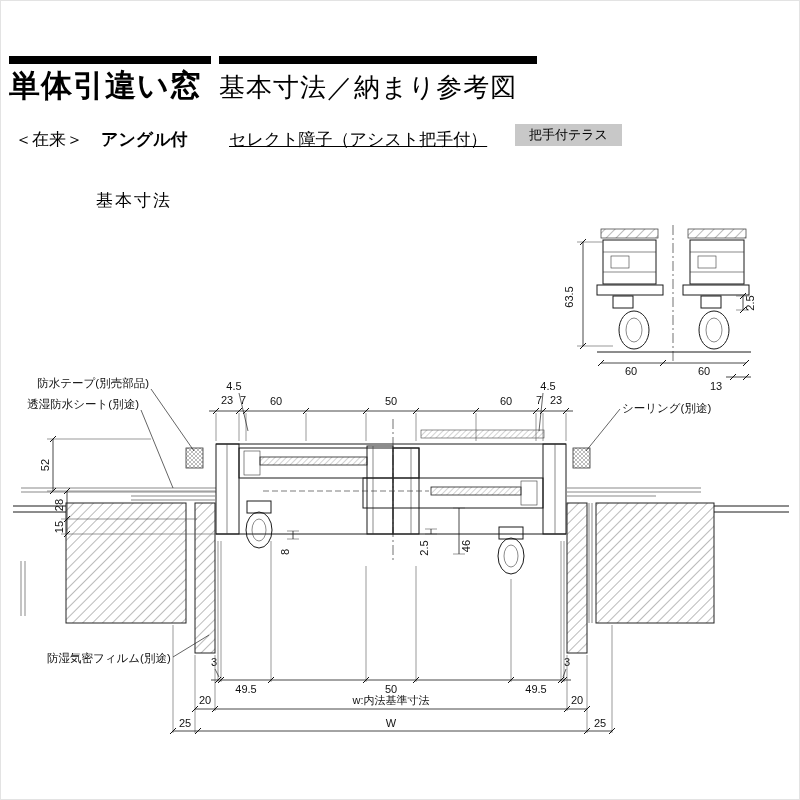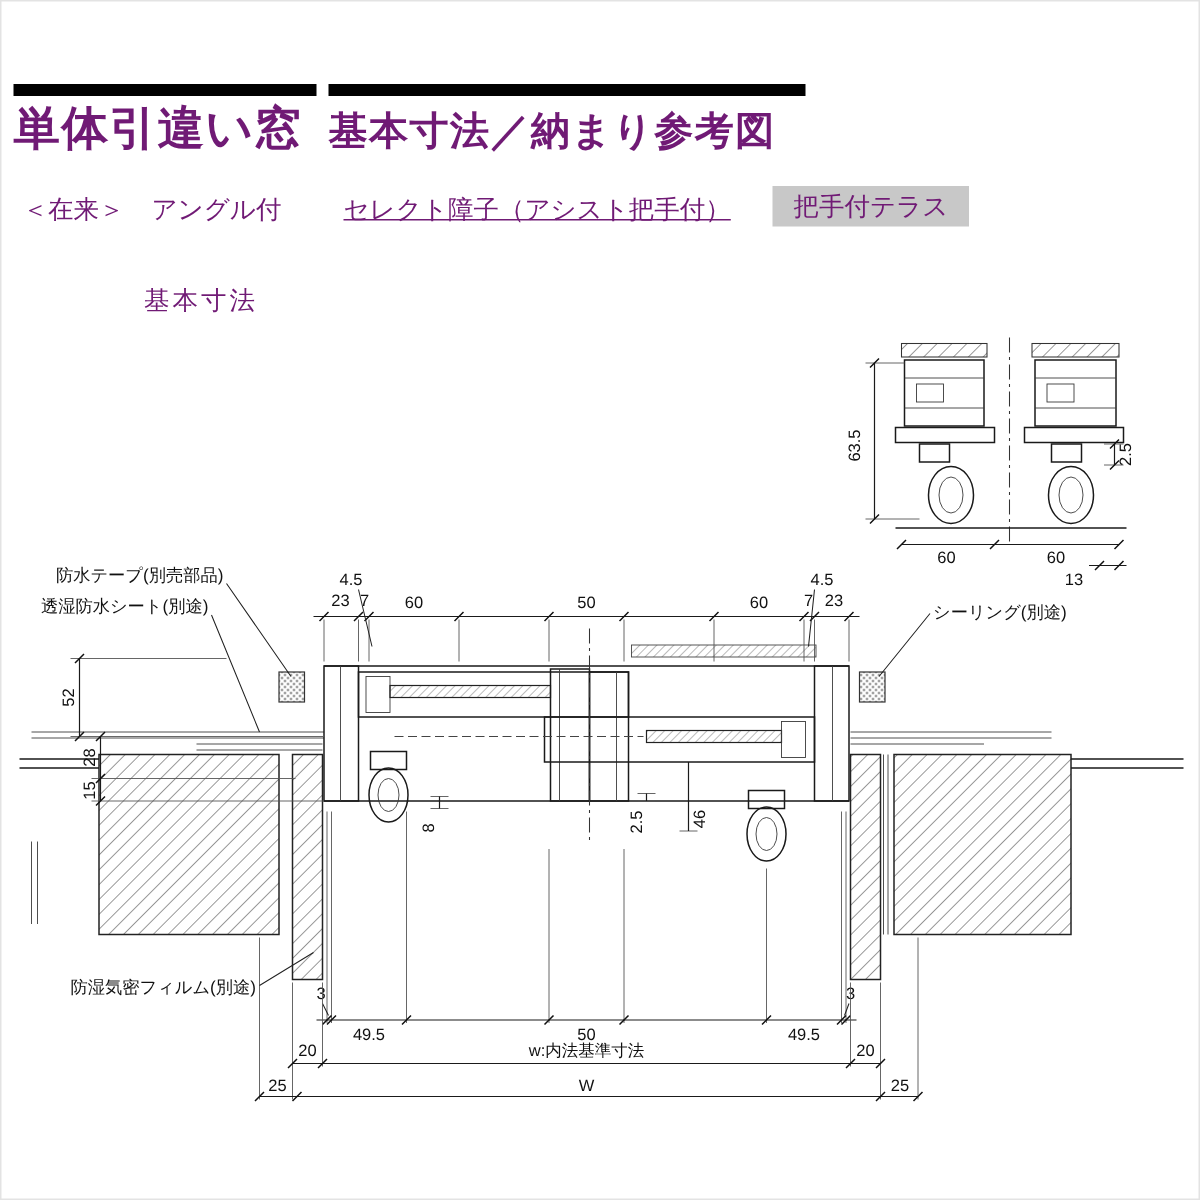--- a/index.html
+++ b/index.html
@@ -1,28 +1,28 @@
 <!DOCTYPE html>
 <html><head>
 <meta charset="utf-8">
 <style>
   html,body{margin:0;padding:0;background:#fff;}
   .page{position:relative;width:800px;height:800px;background:#fff;
-        font-family:"Liberation Sans","DejaVu Sans",sans-serif;color:#701a75;
+        font-family:"Liberation Sans","DejaVu Sans",sans-serif;color:#000000;
         box-sizing:border-box;border:1px solid #e3e3e3;overflow:hidden;}
   .bar{position:absolute;height:8px;background:#000;}
   .bar1{left:8px;top:55px;width:202px;}
   .bar2{left:218px;top:55px;width:318px;}
   .title-main{position:absolute;left:8px;top:64px;font-size:31px;font-weight:bold;letter-spacing:1px;}
-  .title-sub{position:absolute;left:218px;top:69px;font-size:26px;font-weight:bold;letter-spacing:1px;}
+  .title-sub{position:absolute;left:218px;top:69px;font-size:26px;font-weight:normal;letter-spacing:1px;}
   .sub-item{position:absolute;top:127px;font-size:17px;}
   .sub1{left:14px;}
-  .sub2{left:100px;}
+  .sub2{left:100px;font-weight:bold;}
   .sub3{left:228px;text-decoration:underline;}
-  .badge{position:absolute;left:514px;top:123px;font-size:17px;background:#c8c8c8;
+  .badge{position:absolute;left:514px;top:123px;font-size:13px;background:#c8c8c8;
          padding:2px 14px;}
   .section-label{position:absolute;left:95px;top:188px;font-size:17px;letter-spacing:2px;}
   svg{position:absolute;left:0;top:0;}
   .ln{stroke:#1a1a1a;stroke-width:1;fill:none;}
   .thin{stroke:#3a3a3a;stroke-width:0.6;fill:none;}
   .dim{stroke:#1a1a1a;stroke-width:0.8;fill:none;}
   .ext{stroke:#555;stroke-width:0.6;fill:none;}
   .tick{stroke:#111;stroke-width:1;fill:none;}
   .cl{stroke:#333;stroke-width:0.7;fill:none;stroke-dasharray:10 3 2 3;}
   .dash{stroke:#444;stroke-width:0.7;fill:none;stroke-dasharray:6 3;}

